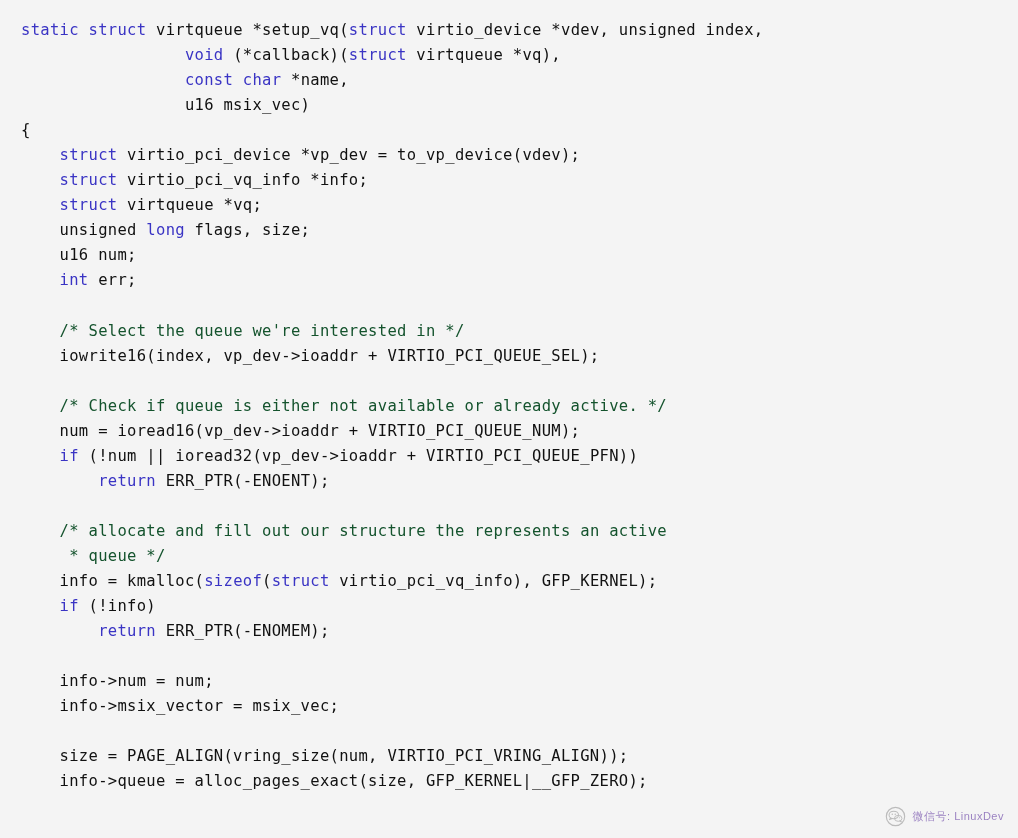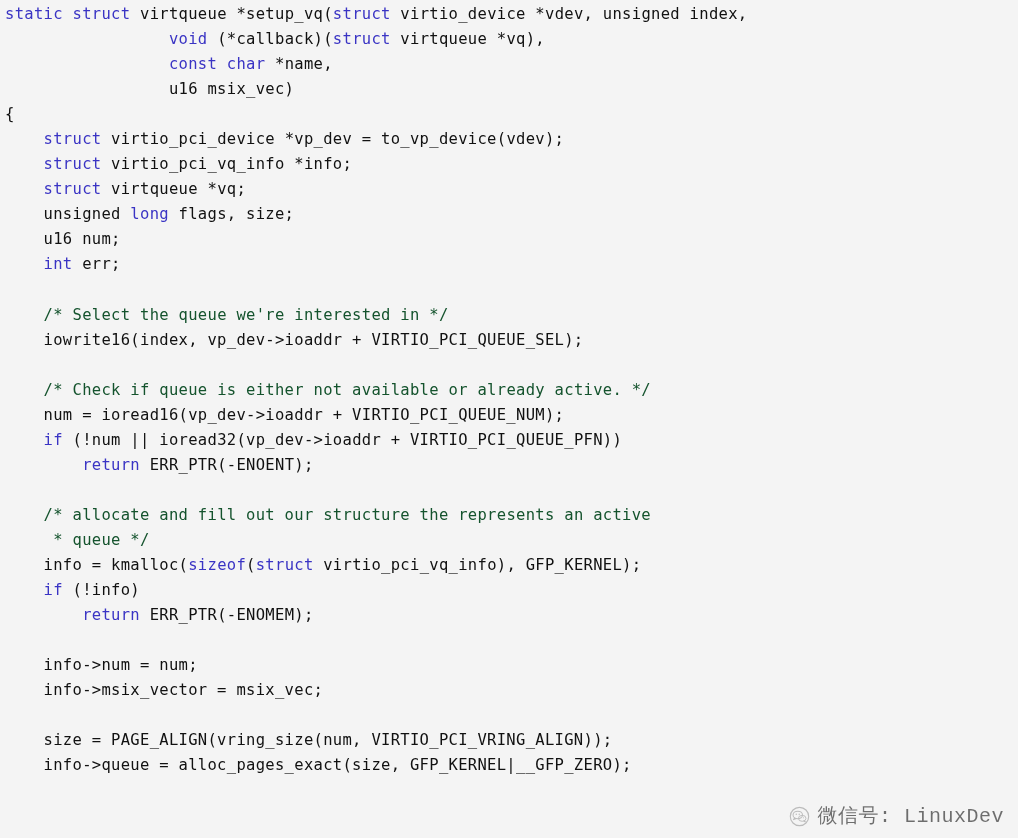--- a/index.html
+++ b/index.html
@@ -20,21 +20,21 @@
     left: 0;
     top: 0;
     width: 1018px;
     height: 838px;
     background: #f4f4f4;
     box-sizing: border-box;
     padding: 0;
   }
 
   #code-listing {
-    margin: 0;
+    margin: 16px;
     padding: 2px 0 0 5px;
     font-family: "DejaVu Sans Mono", "Liberation Mono", monospace;
     font-size: 15.5px;
     line-height: 25.05px;
     color: #111111;
     white-space: pre;
     letter-spacing: 0.02em;
     -webkit-font-smoothing: antialiased;
   }
 
@@ -60,24 +60,24 @@
     pointer-events: none;
     user-select: none;
   }
   #wechat-watermark .wm-icon {
     width: 21px;
     height: 21px;
     flex: 0 0 21px;
     display: block;
   }
   #wechat-watermark .wm-text {
-    font-family: Liberation Mono, monospace;
-    font-size: 20px;
+    font-family: Liberation Sans, sans-serif;
+    font-size: 11px;
     line-height: 21px;
-    color: #000000;
+    color: #4c1d95;
     letter-spacing: 0.5px;
     white-space: nowrap;
   }
 </style>
 </head>
 <body>
 
 <div id="code-surface">
   <pre id="code-listing"><span class="code-line"><span class="tok-kw">static</span><span class="tok-pl"> </span><span class="tok-kw">struct</span><span class="tok-pl"> virtqueue *setup_vq(</span><span class="tok-kw">struct</span><span class="tok-pl"> virtio_device *vdev, unsigned index,</span></span><span class="code-line"><span class="tok-pl">                 </span><span class="tok-kw">void</span><span class="tok-pl"> (*callback)(</span><span class="tok-kw">struct</span><span class="tok-pl"> virtqueue *vq),</span></span><span class="code-line"><span class="tok-pl">                 </span><span class="tok-kw">const</span><span class="tok-pl"> </span><span class="tok-kw">char</span><span class="tok-pl"> *name,</span></span><span class="code-line"><span class="tok-pl">                 u16 msix_vec)</span></span><span class="code-line"><span class="tok-pl">{</span></span><span class="code-line"><span class="tok-pl">    </span><span class="tok-kw">struct</span><span class="tok-pl"> virtio_pci_device *vp_dev = to_vp_device(vdev);</span></span><span class="code-line"><span class="tok-pl">    </span><span class="tok-kw">struct</span><span class="tok-pl"> virtio_pci_vq_info *info;</span></span><span class="code-line"><span class="tok-pl">    </span><span class="tok-kw">struct</span><span class="tok-pl"> virtqueue *vq;</span></span><span class="code-line"><span class="tok-pl">    unsigned </span><span class="tok-kw">long</span><span class="tok-pl"> flags, size;</span></span><span class="code-line"><span class="tok-pl">    u16 num;</span></span><span class="code-line"><span class="tok-pl">    </span><span class="tok-kw">int</span><span class="tok-pl"> err;</span></span><span class="code-line">&nbsp;</span><span class="code-line"><span class="tok-pl">    </span><span class="tok-cm">/* Select the queue we're interested in */</span></span><span class="code-line"><span class="tok-pl">    iowrite16(index, vp_dev-&gt;ioaddr + VIRTIO_PCI_QUEUE_SEL);</span></span><span class="code-line">&nbsp;</span><span class="code-line"><span class="tok-pl">    </span><span class="tok-cm">/* Check if queue is either not available or already active. */</span></span><span class="code-line"><span class="tok-pl">    num = ioread16(vp_dev-&gt;ioaddr + VIRTIO_PCI_QUEUE_NUM);</span></span><span class="code-line"><span class="tok-pl">    </span><span class="tok-kw">if</span><span class="tok-pl"> (!num || ioread32(vp_dev-&gt;ioaddr + VIRTIO_PCI_QUEUE_PFN))</span></span><span class="code-line"><span class="tok-pl">        </span><span class="tok-kw">return</span><span class="tok-pl"> ERR_PTR(-ENOENT);</span></span><span class="code-line">&nbsp;</span><span class="code-line"><span class="tok-pl">    </span><span class="tok-cm">/* allocate and fill out our structure the represents an active</span></span><span class="code-line"><span class="tok-cm">     * queue */</span></span><span class="code-line"><span class="tok-pl">    info = kmalloc(</span><span class="tok-kw">sizeof</span><span class="tok-pl">(</span><span class="tok-kw">struct</span><span class="tok-pl"> virtio_pci_vq_info), GFP_KERNEL);</span></span><span class="code-line"><span class="tok-pl">    </span><span class="tok-kw">if</span><span class="tok-pl"> (!info)</span></span><span class="code-line"><span class="tok-pl">        </span><span class="tok-kw">return</span><span class="tok-pl"> ERR_PTR(-ENOMEM);</span></span><span class="code-line">&nbsp;</span><span class="code-line"><span class="tok-pl">    info-&gt;num = num;</span></span><span class="code-line"><span class="tok-pl">    info-&gt;msix_vector = msix_vec;</span></span><span class="code-line">&nbsp;</span><span class="code-line"><span class="tok-pl">    size = PAGE_ALIGN(vring_size(num, VIRTIO_PCI_VRING_ALIGN));</span></span><span class="code-line"><span class="tok-pl">    info-&gt;queue = alloc_pages_exact(size, GFP_KERNEL|__GFP_ZERO);</span></span></pre>
 </div>

